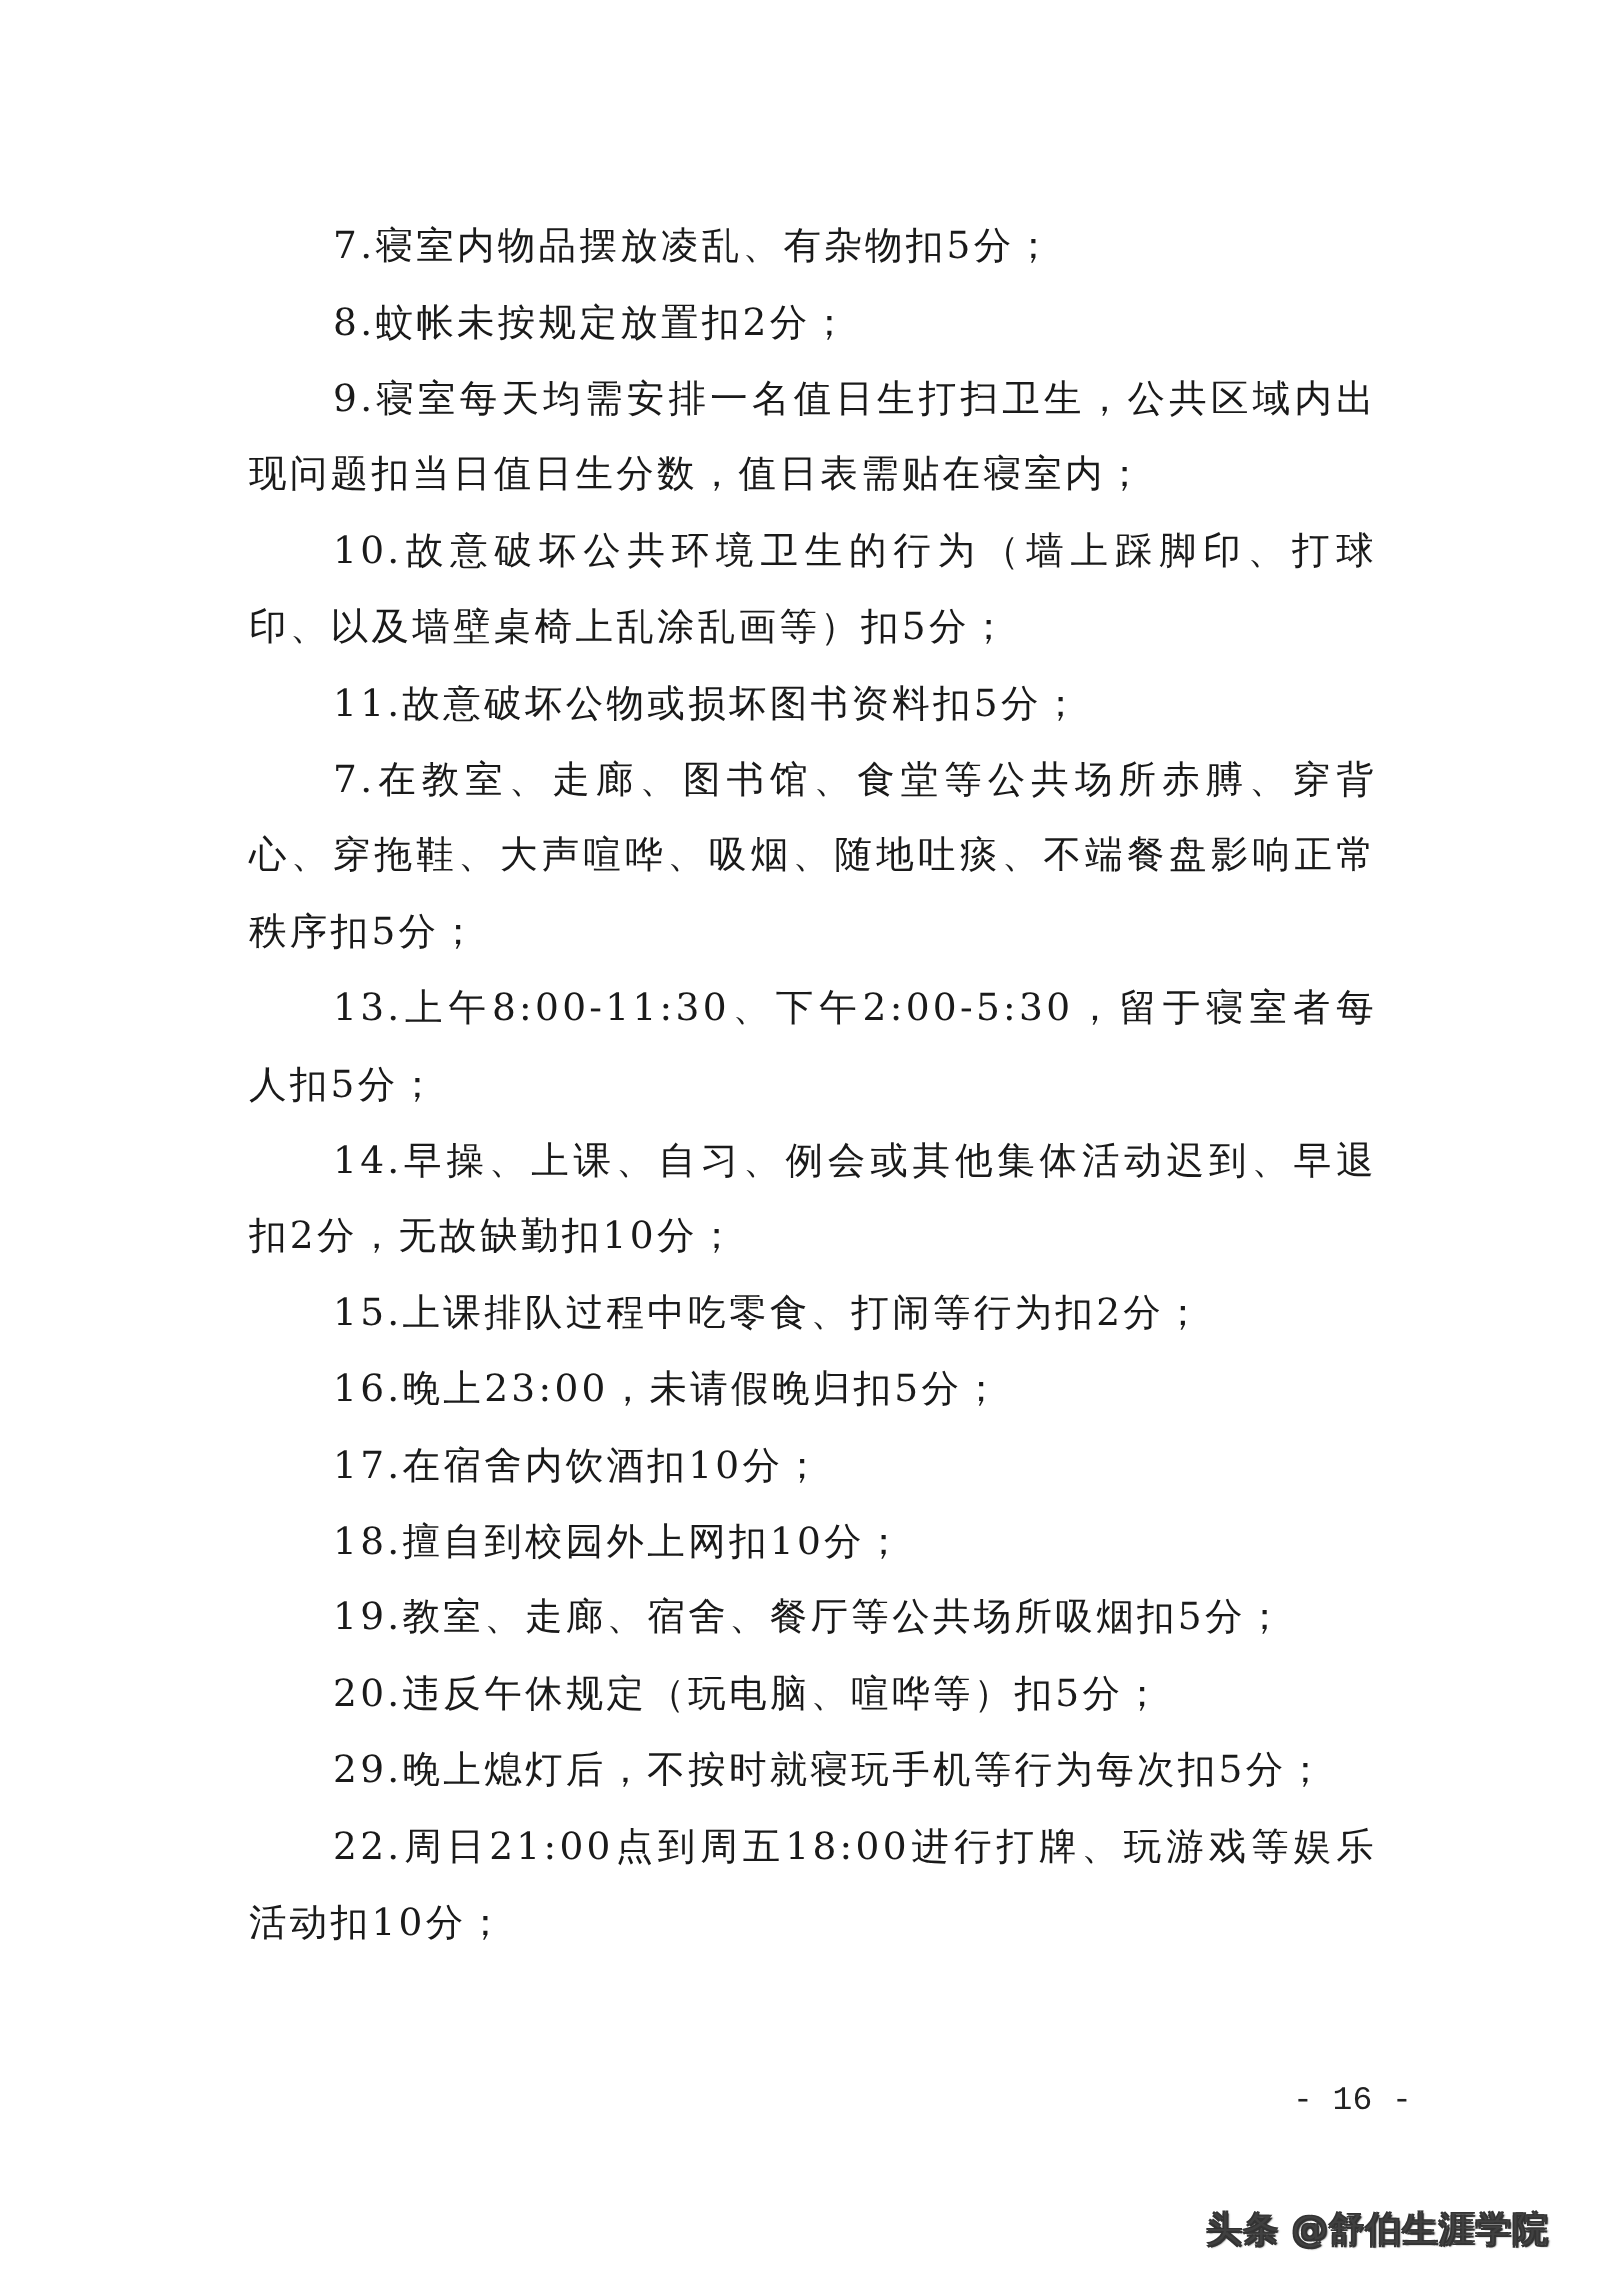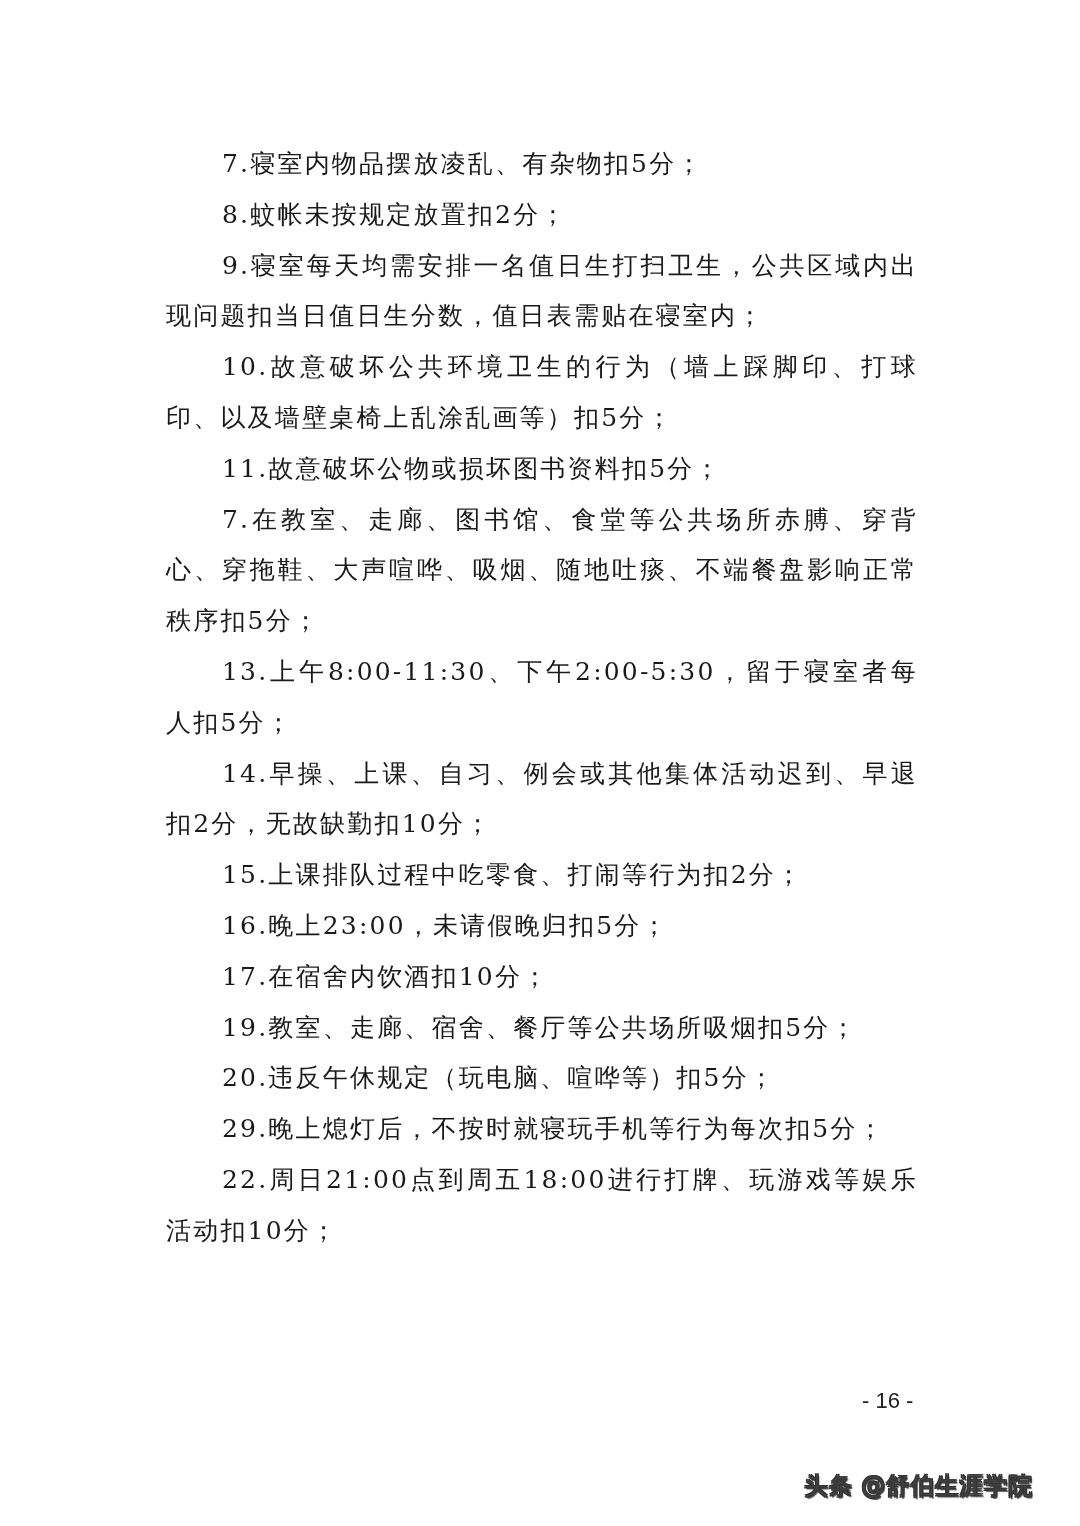--- a/index.html
+++ b/index.html
@@ -7,21 +7,21 @@
   .page { position: absolute; left: 0; top: 0; width: 1080px; height: 1526px; background: #fff; }
   .content {
     position: absolute; left: 166px; top: 139px; width: 752px;
     font-family: "DejaVu Serif", "Liberation Serif", serif;
     font-size: 25px; color: #1a1a1a;
     line-height: 50.8px; letter-spacing: 2.2px;
   }
   .para { margin: 0; text-indent: 56px; text-align: justify; white-space: normal; word-break: break-all; }
   .page-number {
     position: absolute; left: 862px; top: 1388px;
-    font-family: Liberation Sans, sans-serif;
+    font-family: Liberation Mono, monospace;
     font-size: 22px; color: #222; text-align: right;
   }
   .watermark {
     position: absolute; left: 804px; top: 1470px;
     font-family: "DejaVu Sans", sans-serif;
     font-size: 24px; color: #404040; letter-spacing: 0.5px;
     text-shadow: 1px 1px 0 #333, -1px 1px 0 #333, 1px -1px 0 #333, -1px -1px 0 #333, 1.5px 1.5px 1px #555;
   }
 </style>
 </head>
@@ -33,20 +33,21 @@
     <p class="para">8.蚊帐未按规定放置扣2分；</p>
     <p class="para">9.寝室每天均需安排一名值日生打扫卫生，公共区域内出现问题扣当日值日生分数，值日表需贴在寝室内；</p>
     <p class="para">10.故意破坏公共环境卫生的行为（墙上踩脚印、打球印、以及墙壁桌椅上乱涂乱画等）扣5分；</p>
     <p class="para">11.故意破坏公物或损坏图书资料扣5分；</p>
     <p class="para">7.在教室、走廊、图书馆、食堂等公共场所赤膊、穿背心、穿拖鞋、大声喧哗、吸烟、随地吐痰、不端餐盘影响正常秩序扣5分；</p>
     <p class="para">13.上午8:00-11:30、下午2:00-5:30，留于寝室者每人扣5分；</p>
     <p class="para">14.早操、上课、自习、例会或其他集体活动迟到、早退扣2分，无故缺勤扣10分；</p>
     <p class="para">15.上课排队过程中吃零食、打闹等行为扣2分；</p>
     <p class="para">16.晚上23:00，未请假晚归扣5分；</p>
     <p class="para">17.在宿舍内饮酒扣10分；</p>
+    <p class="para">18.擅自到校园外上网扣10分；</p>
     <p class="para">19.教室、走廊、宿舍、餐厅等公共场所吸烟扣5分；</p>
     <p class="para">20.违反午休规定（玩电脑、喧哗等）扣5分；</p>
     <p class="para">29.晚上熄灯后，不按时就寝玩手机等行为每次扣5分；</p>
     <p class="para">22.周日21:00点到周五18:00进行打牌、玩游戏等娱乐活动扣10分；</p>
   </div>
 
   <div class="page-number">- 16 -</div>
 
   <div class="watermark">头条 @舒伯生涯学院</div>
 </div>

